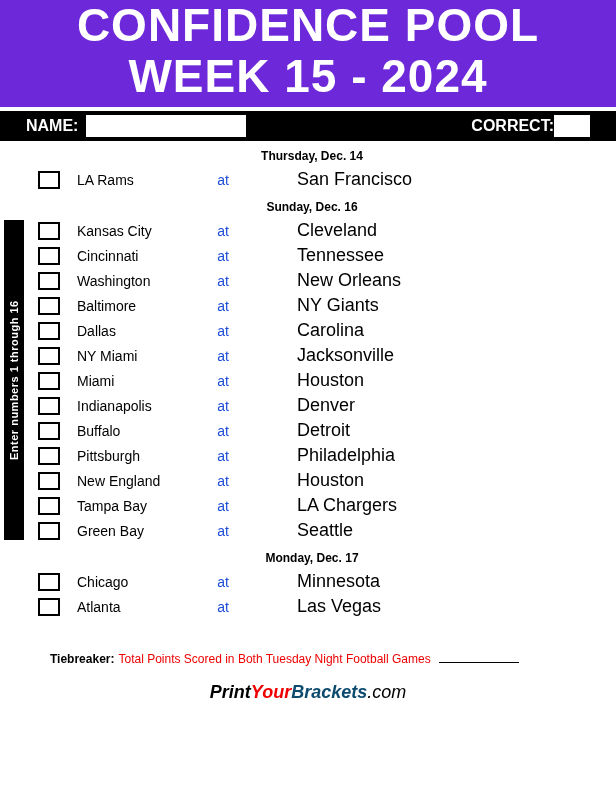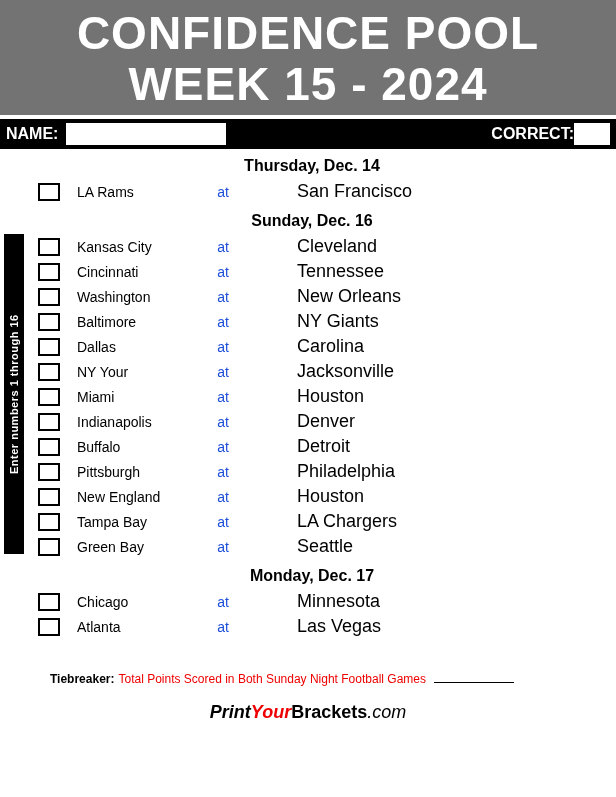--- a/index.html
+++ b/index.html
@@ -7,39 +7,39 @@
       width: 616px;
       min-height: 797px;
       background: #fff;
       font-family: Arial, sans-serif;
       position: relative;
       overflow-x: hidden;
     }
 
     
     .header {
-      background: #737373;
+      background: #6d28d9;
       text-align: center;
-      padding: 8px 10px 6px;
+      padding: 0 10px 6px;
     }
     .header-title {
       color: #fff;
       font-size: 46px;
       font-weight: 900;
       line-height: 1.1;
       font-family: Arial Black, Arial, sans-serif;
       letter-spacing: 1px;
     }
 
     
     .name-bar {
       background: #000;
       display: flex;
       align-items: center;
-      padding: 4px 6px;
+      padding: 4px 26px;
       margin-top: 4px;
       justify-content: space-between;
     }
     .name-bar-left {
       display: flex;
       align-items: center;
       gap: 8px;
     }
     .name-bar-label {
       color: #fff;
@@ -62,21 +62,21 @@
       background: #fff;
       border: none;
       width: 36px;
       height: 22px;
     }
 
     
     .day-header {
       text-align: center;
       font-weight: 900;
-      font-size: 16px;
+      font-size: 12px;
       padding: 8px 0 4px;
       font-family: Arial, sans-serif;
     }
 
     
     .game-row {
       display: flex;
       align-items: center;
       padding: 2px 0;
       gap: 11px;
@@ -149,22 +149,23 @@
       font-weight: 700;
       font-style: italic;
       margin-top: 32px;
     }
     .footer-your {
       color: #e00;
       font-weight: 700;
       font-style: italic;
     }
     .footer-brackets {
-      color: #000000;
+      color: #0c4a6e;
       font-weight: 700;
+      font-style: italic;
     }
     .footer-com {
       color: #000;
       font-weight: 400;
       font-style: italic;
     }
 
     .games-wrapper {
       position: relative;
     }
@@ -244,21 +245,21 @@
           <span class="team-away">NY Giants</span>
         </div>
         <div class="game-row">
           <div class="game-checkbox"></div>
           <span class="team-home">Dallas</span>
           <span class="at-text">at</span>
           <span class="team-away">Carolina</span>
         </div>
         <div class="game-row">
           <div class="game-checkbox"></div>
-          <span class="team-home">NY Your</span>
+          <span class="team-home">NY Miami</span>
           <span class="at-text">at</span>
           <span class="team-away">Jacksonville</span>
         </div>
         <div class="game-row">
           <div class="game-checkbox"></div>
           <span class="team-home">Miami</span>
           <span class="at-text">at</span>
           <span class="team-away">Houston</span>
         </div>
         <div class="game-row">
@@ -310,20 +311,20 @@
           <span class="at-text">at</span>
           <span class="team-away">Las Vegas</span>
         </div>
       </div>
   </div>
 </div>
 
 <div class="tiebreaker-section">
   <div class="tiebreaker-line">
     <span class="tiebreaker-label">Tiebreaker:</span>
-    <span class="tiebreaker-desc">Total Points Scored in Both Sunday Night Football Games</span>
+    <span class="tiebreaker-desc">Total Points Scored in Both Tuesday Night Football Games</span>
     <span class="tiebreaker-line-blank"></span>
   </div>
 </div>
 
 <div class="footer">
   <span class="footer-print">Print</span><span class="footer-your">Your</span><span class="footer-brackets">Brackets</span><span class="footer-com">.com</span>
 </div>
 
 </body></html>

